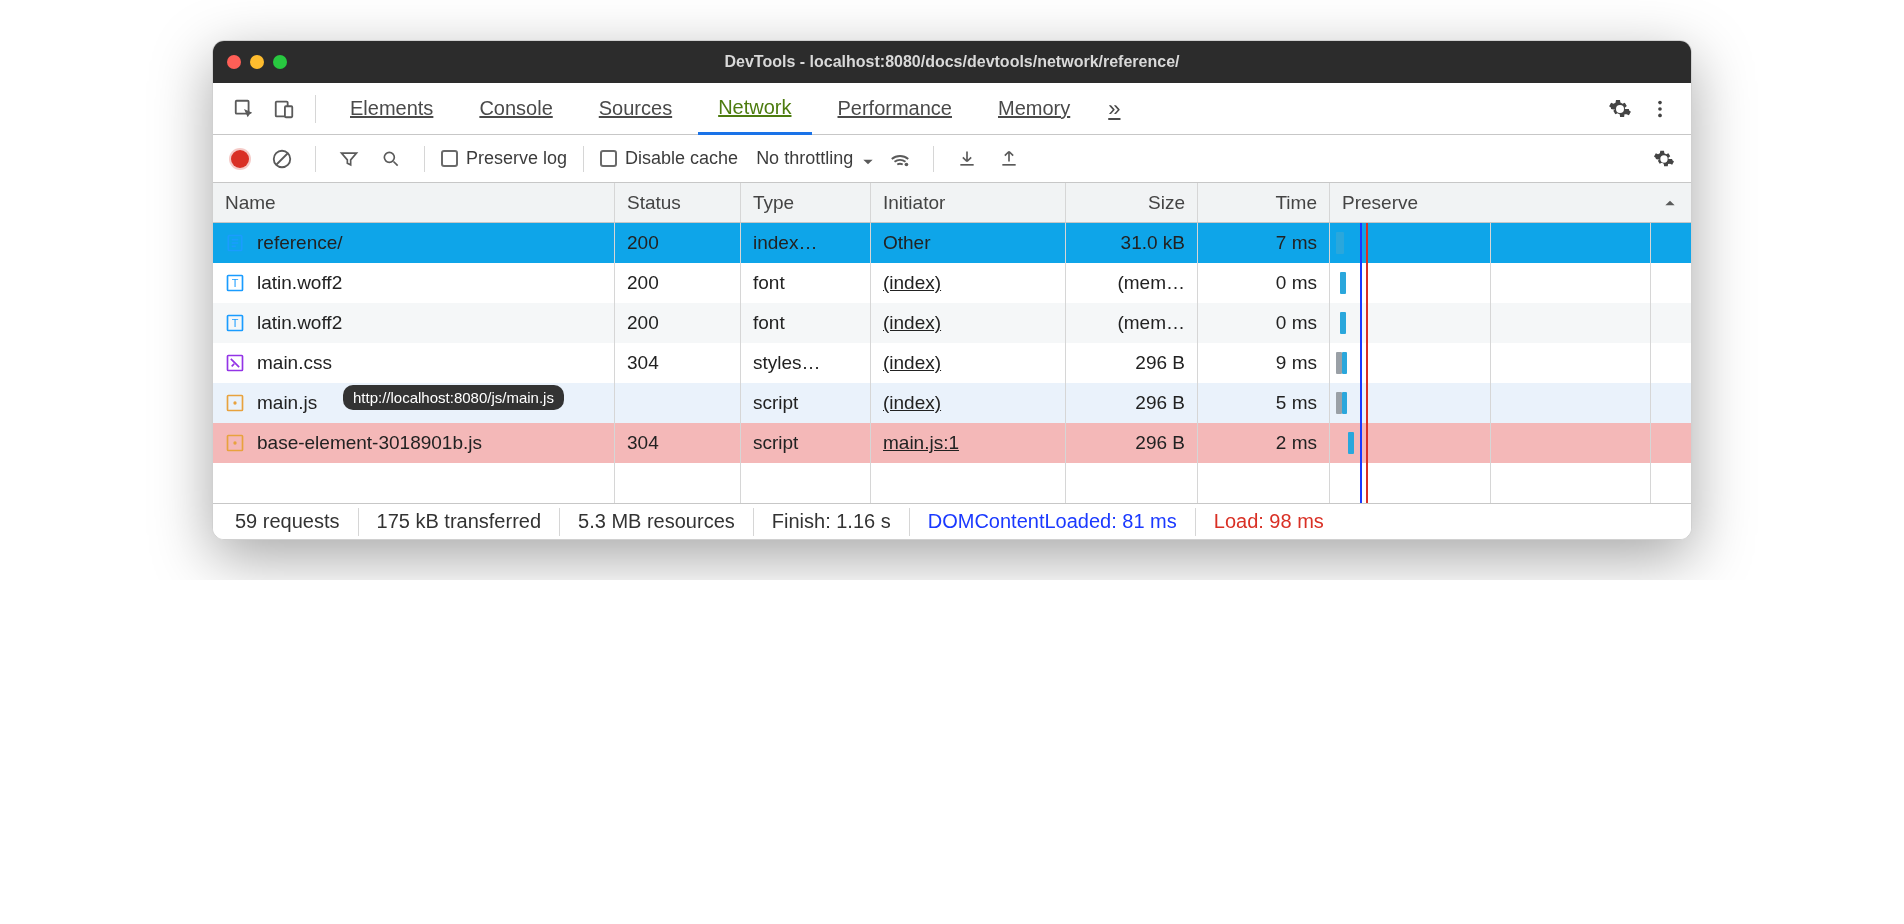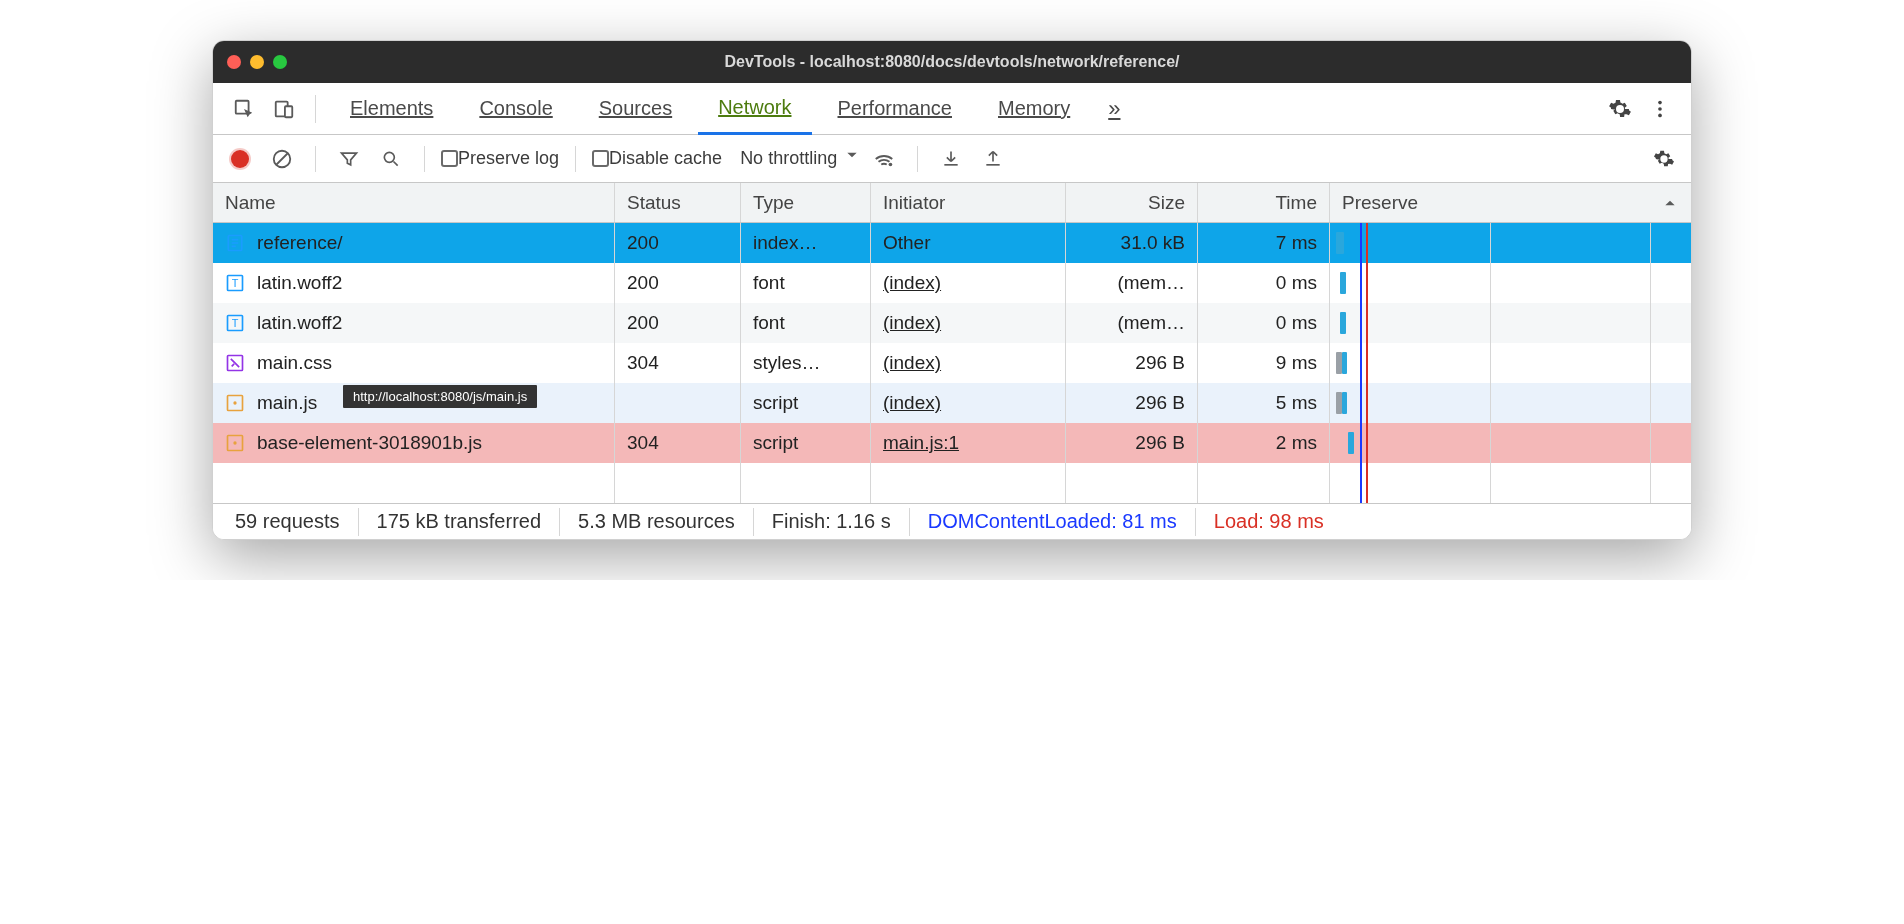--- a/index.html
+++ b/index.html
@@ -50,23 +50,23 @@
   .panel-tab { padding:0 20px; height:52px; display:flex; align-items:center; cursor:pointer;text-decoration:underline; }
   .panel-tab.active { color:#4d7c0f; font-weight:500; border-bottom:3px solid #1a73e8; height:52px;text-align:center; }
   .panels .spacer { flex:1; }
   
   .net-toolbar {
     display:flex; align-items:center; height:48px; padding:0 10px;
     border-bottom:1px solid #c7c7c7; font-size:18px; color:#3c3c3c; gap:8px;
   }
   .net-toolbar .sep { width:1px; height:26px; background:#d6d6d6; margin:0 8px; }
   .record-dot { width:18px; height:18px; border-radius:50%; background:#d93025; box-shadow:0 0 0 2px rgba(217,48,37,.25);}
-  .chk { display:flex; align-items:center; }
+  .chk { display:flex; align-items:center; gap:8px; }
   .chkbox { width:17px; height:17px; border:2px solid #6a6a6a; border-radius:3px; }
-  .throttle { display:flex; align-items:flex-start; gap:8px; }
+  .throttle { display:flex; align-items:flex-end; gap:8px; }
   
   .table { display:flex; flex-direction:column; width:100%; font-size:19px; color:#222; }
   .row { display:flex; height:40px; align-items:stretch; background:#fff; }
   .row.header { background:#f1f3f4; border-bottom:1px solid #c7c7c7; font-weight:500; color:#444; }
   .row.header .cell { border-top:none; }
   .row.alt { background:#f5f7f8; }
   .row.green { background:#0ea5e9; }
   .row.pink  { background:#f4b8b8; }
   .row.selected { background:#eaf2fb; }
   .cell {
@@ -89,21 +89,21 @@
   
   .wf-lines { position:absolute; inset:0; }
   .wf-grid { position:absolute; top:0; bottom:0; width:1px; background:#d6d6d6; }
   .wf-blue { position:absolute; top:0; bottom:0; width:2px; background:#1a39ff; }
   .wf-red  { position:absolute; top:0; bottom:0; width:2px; background:#d93025; }
   .wf-bar  { position:absolute; top:9px; bottom:9px; background:#2aa7dc; border-radius:1px; }
   .wf-bar.gray { background:#9aa0a6; }
   
   .tooltip {
     position:absolute; left:130px; top:2px; background:#333; color:#fff;
-    font-size:13px; padding:4px 10px; border-radius:1px; white-space:nowrap; z-index:5;
+    font-size:15px; padding:4px 10px; border-radius:10px; white-space:nowrap; z-index:5;
   }
   
   .statusbar {
     display:flex; align-items:center; height:36px; border-top:1px solid #c7c7c7;
     font-size:20px; color:#333; padding:0 4px; background:#fff;
   }
   .statusbar .seg { padding:0 18px; height:32px; display:flex; align-items:center; }
   .statusbar .vsep { width:1px; height:28px; background:#d6d6d6; }
   .statusbar .dcl { color:#1a39ff; }
   .statusbar .load { color:#d93025; }

